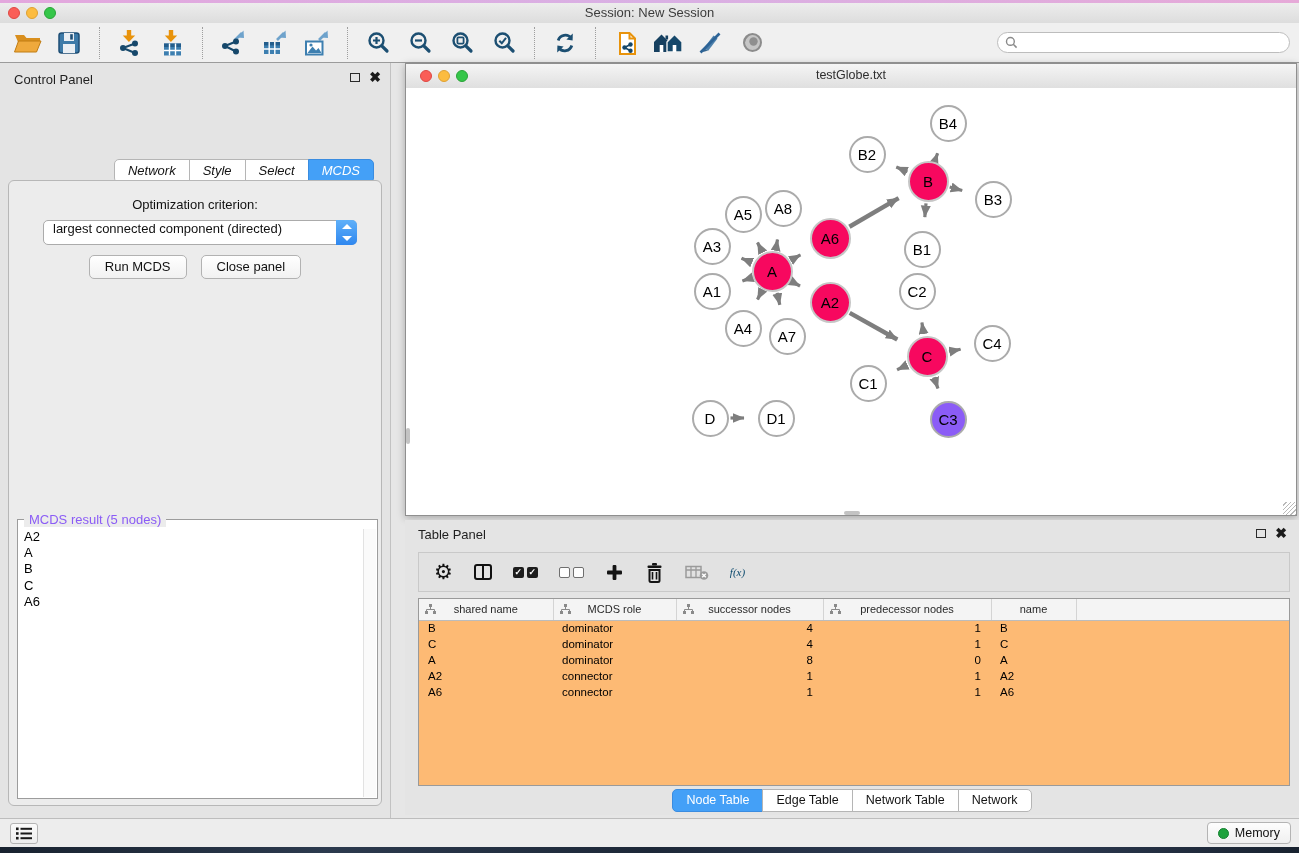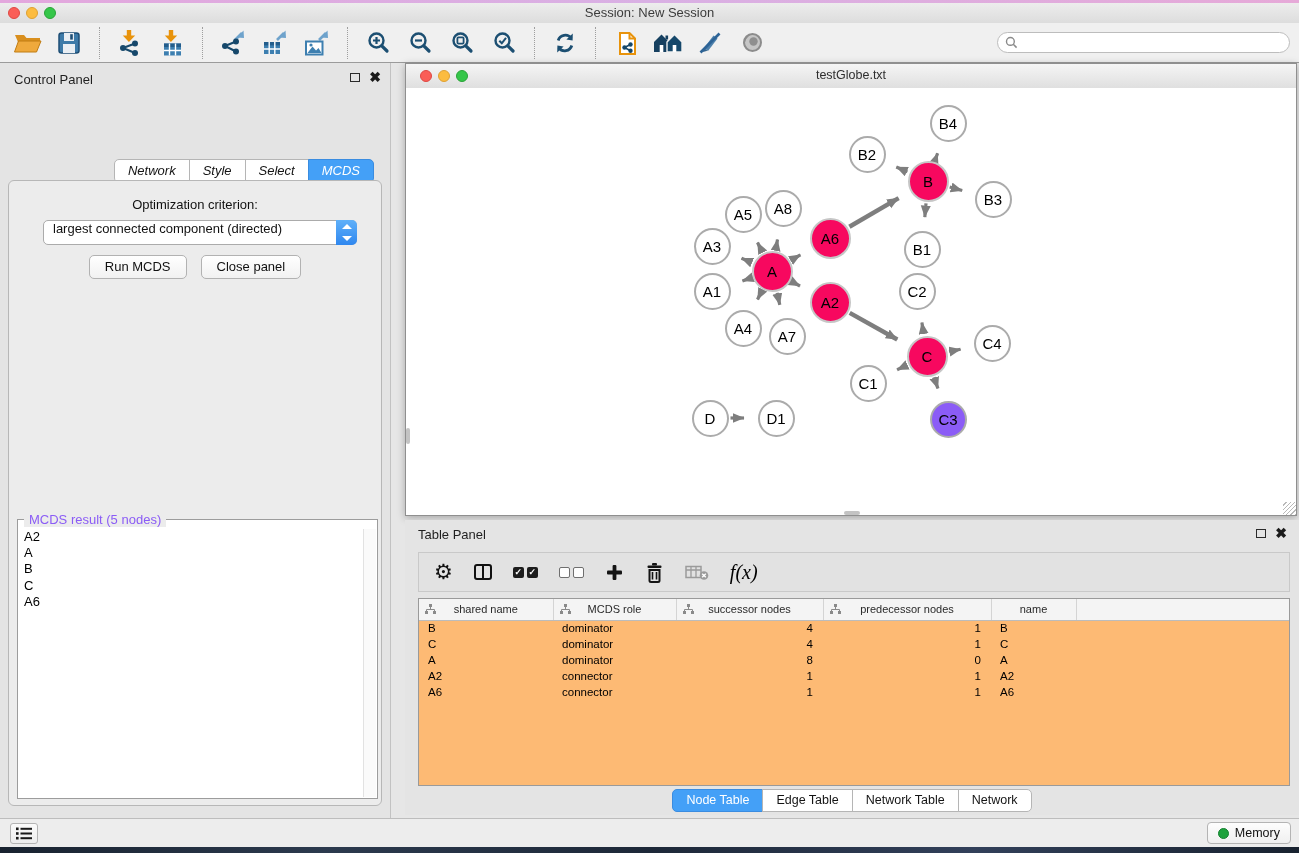--- a/index.html
+++ b/index.html
@@ -71,21 +71,21 @@
   .tp-title { position:absolute; left:13px; top:7px; font-size:13px; color:#1f1f1f; }
   .tp-toolbar { position:absolute; left:13px; right:9px; top:32px; height:40px; background:#e2e2e2; border:1px solid #c9c9c9; display:flex; align-items:center; gap:21px; padding-left:15px; }
   .tp-toolbar .ticon { display:flex; align-items:center; justify-content:center; }
   .gear-glyph { font-family:"DejaVu Sans",sans-serif; font-size:21px; color:#111; line-height:20px; }
   .col-icon { width:18px; height:16px; border:2.5px solid #111; border-radius:3px; position:relative; }
   .col-icon::after { content:""; position:absolute; left:50%; top:0; bottom:0; width:2.5px; margin-left:-1.25px; background:#111; }
   .chk { width:11px; height:11px; border-radius:2px; display:inline-flex; align-items:center; justify-content:center; }
   .chk.on { background:#1d1d1d; color:#fff; font-size:9px; font-weight:bold; }
   .chk.off { border:1.5px solid #6f6f6f; background:#fdfdfd; }
   .chkpair { display:flex; gap:3px; }
-  .fx { font-family:"Liberation Serif",serif; font-style:italic; font-size:20px; color:#000000; }
+  .fx { font-family:"Liberation Serif",serif; font-style:italic; font-size:11px; color:#0c4a6e; }
   .data-table-wrap { position:absolute; left:13px; right:9px; top:78px; bottom:29px; background:#fdba74; border:1px solid #9a9a9a; overflow:hidden; }
   table.data { border-collapse:collapse; table-layout:fixed; width:100%; }
   table.data th { height:21px; background:#f4f4f4; border-bottom:1px solid #bcbcbc; border-right:1px solid #d4d4d4; font-size:11px; font-weight:normal; color:#2a2a2a; position:relative; text-align:center; }
   table.data th .sort { position:absolute; left:6px; top:5px; }
   table.data th:last-child { border-right:none; }
   table.data td { height:16px; font-size:11.5px; color:#000; white-space:nowrap; overflow:hidden; }
   td.al { text-align:left; padding-left:9px; }
   td.ar { text-align:right; padding-right:10px; }
   .tp-tabs { position:absolute; left:0; right:0; bottom:3px; display:flex; justify-content:center; }
   .seg-tab.sm { padding:3px 13px 4px; font-size:12.5px; }

